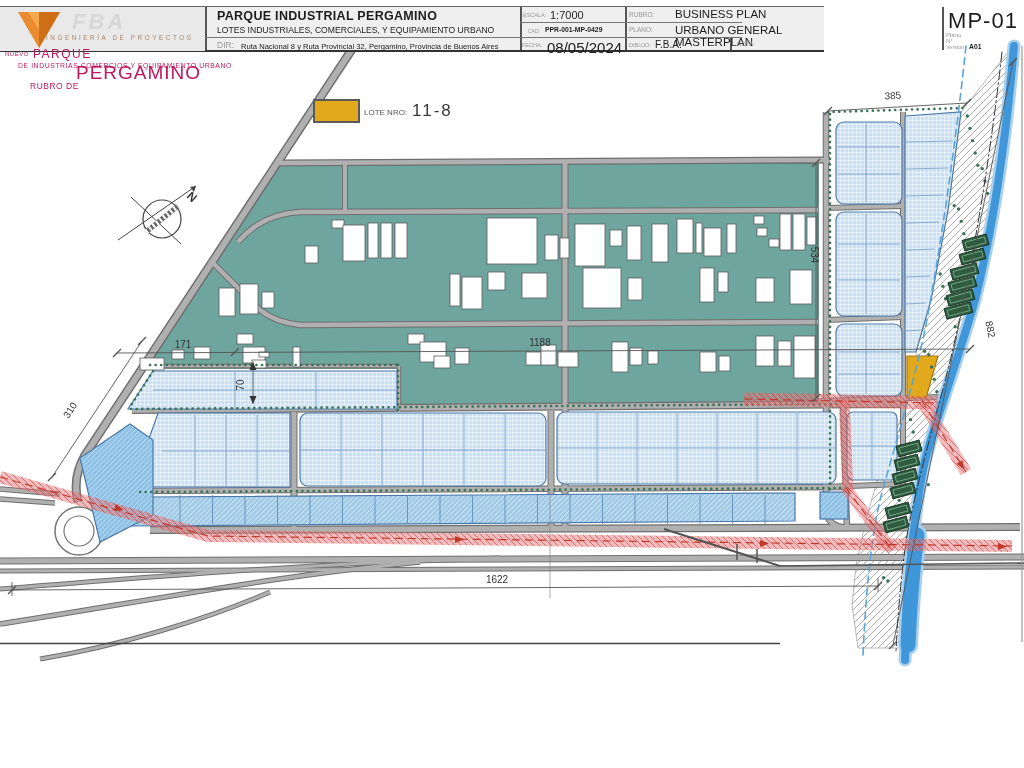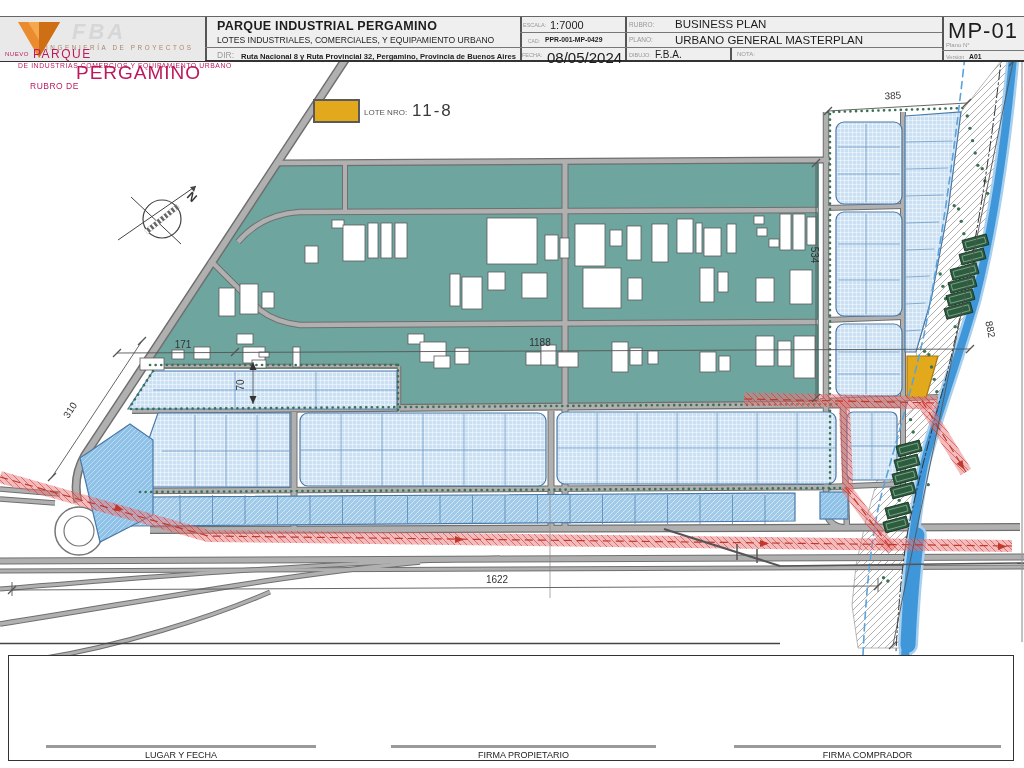--- a/index.html
+++ b/index.html
@@ -1,20 +1,20 @@
 <!DOCTYPE html>
 <html><head>
 <meta charset="utf-8">
 <style>
   html,body{margin:0;padding:0;background:#888;}
   .sheet{position:relative;width:1024px;height:768px;background:#ffffff;overflow:hidden;
          font-family:"Liberation Sans",sans-serif;}
   .abs{position:absolute;}
   
-  .tb{position:absolute;left:0;top:16px;width:1024px;height:46px;background:#efefef;
+  .tb{position:absolute;left:0;top:6px;width:824px;height:46px;background:#efefef;
       border-top:1px solid #666;border-bottom:2px solid #333;box-sizing:border-box;}
   .tb .vline{position:absolute;top:0;bottom:0;width:1.5px;background:#555;}
   .tb .hline{position:absolute;height:1px;background:#777;}
   .lbl{color:#979797;font-weight:bold;}
   .val{color:#1d1d1d;}
   .logo-cell{position:absolute;left:0;top:0;width:205px;height:44px;background:#e9e9e9;}
   .fba-ghost{position:absolute;left:72px;top:2px;font-size:22px;font-weight:bold;
              font-style:italic;letter-spacing:3px;color:#d7d7d7;}
   .tagline{position:absolute;left:46px;top:27px;font-size:6.3px;letter-spacing:2.6px;color:#ab8668;}
   
@@ -458,21 +458,21 @@
     <div class="vline" style="left:625px;"></div>
     <div class="vline" style="left:730px;top:30px;"></div>
     <div class="vline" style="left:942px;"></div>
     <div class="hline" style="left:520px;right:82px;top:15px;"></div>
     <div class="hline" style="left:205px;right:82px;top:30px;"></div>
     <div class="hline" style="left:942px;right:0;top:33px;"></div>
 
     <div class="abs val" style="left:217px;top:2px;font-size:12.5px;font-weight:bold;letter-spacing:0.3px;">PARQUE INDUSTRIAL PERGAMINO</div>
     <div class="abs val" style="left:217px;top:18px;font-size:8.6px;">LOTES INDUSTRIALES, COMERCIALES, Y EQUIPAMIENTO URBANO</div>
     <span class="abs lbl" style="left:217px;top:33px;font-size:8.5px;font-weight:normal;color:#9a9a9a;">DIR:</span>
-    <span class="abs val" style="left:241px;top:34.5px;font-size:7.6px;font-weight:bold;">Ruta Nacional 8 y Ruta Provincial 32, Pergamino, Provincia de Buenos Aires</span>
+    <span class="abs val" style="left:241px;top:34.5px;font-size:7.6px;font-weight:normal;">Ruta Nacional 8 y Ruta Provincial 32, Pergamino, Provincia de Buenos Aires</span>
 
     <span class="abs lbl" style="left:523px;top:5px;font-size:5.5px;font-weight:normal;">ESCALA:</span>
     <span class="abs val" style="left:550px;top:1.5px;font-size:11px;">1:7000</span>
     <span class="abs lbl" style="left:528px;top:20.5px;font-size:5px;font-weight:normal;">CAD:</span>
     <span class="abs val" style="left:545px;top:19px;font-size:6.8px;font-weight:bold;">PPR-001-MP-0429</span>
     <span class="abs lbl" style="left:522px;top:35px;font-size:5.5px;font-weight:normal;">FECHA:</span>
     <span class="abs val" style="left:547px;top:31.5px;font-size:15px;">08/05/2024</span>
 
     <span class="abs lbl" style="left:629px;top:4px;font-size:6.5px;font-weight:normal;">RUBRO:</span>
     <span class="abs val" style="left:675px;top:1px;font-size:11.5px;">BUSINESS PLAN</span>
@@ -495,22 +495,14 @@
     <span class="abs wm" style="left:30px;top:81px;font-size:8.5px;letter-spacing:0.5px;">RUBRO DE</span>
     <span class="abs wm" style="left:76px;top:62px;font-size:19px;letter-spacing:1px;">PERGAMINO</span>
   </div>
 
   <div>
     <div class="legend-swatch"></div>
     <span class="abs" style="left:364px;top:108px;font-size:8px;color:#555;">LOTE NRO:</span>
     <span class="abs" style="left:412px;top:101px;font-size:17px;letter-spacing:2px;color:#3a3a3a;">11-8</span>
   </div>
 
-  <div class="sigbox">
-    <div class="sigline" style="left:37px;width:270px;"></div>
-    <div class="sigline" style="left:382px;width:265px;"></div>
-    <div class="sigline" style="left:725px;width:267px;"></div>
-    <div class="siglabel" style="left:37px;width:270px;">LUGAR Y FECHA</div>
-    <div class="siglabel" style="left:382px;width:265px;">FIRMA PROPIETARIO</div>
-    <div class="siglabel" style="left:725px;width:267px;">FIRMA COMPRADOR</div>
-  </div>
 
 </div>
 
 </body></html>

